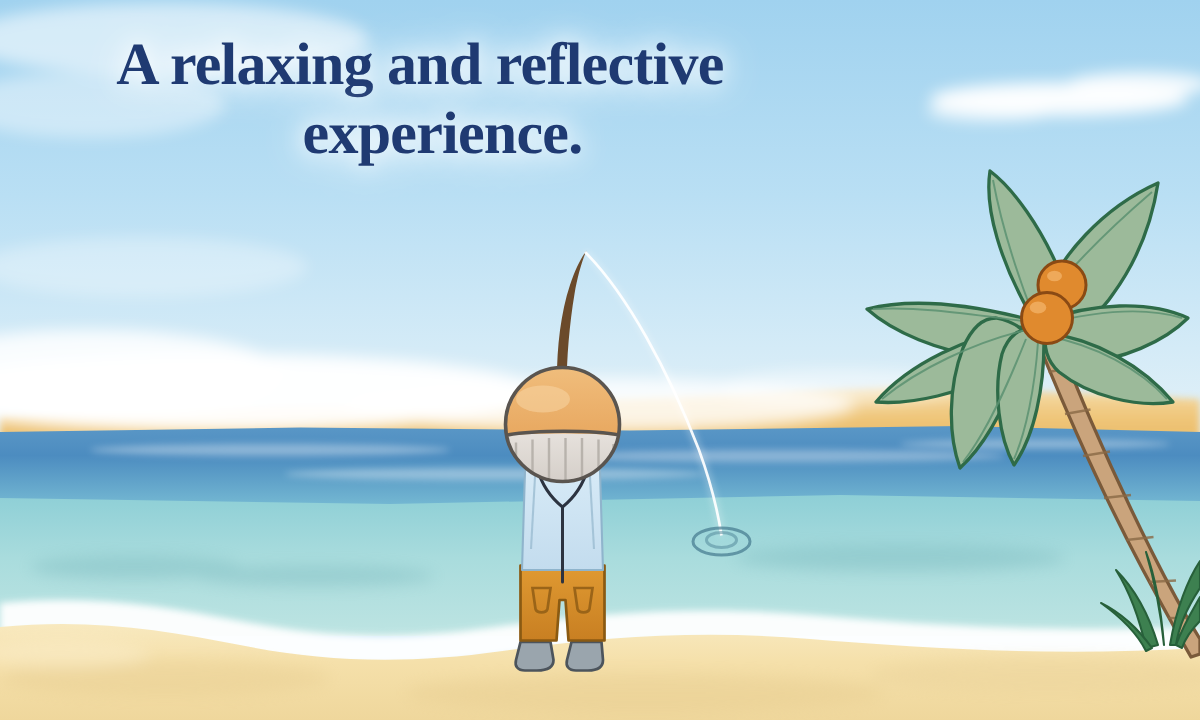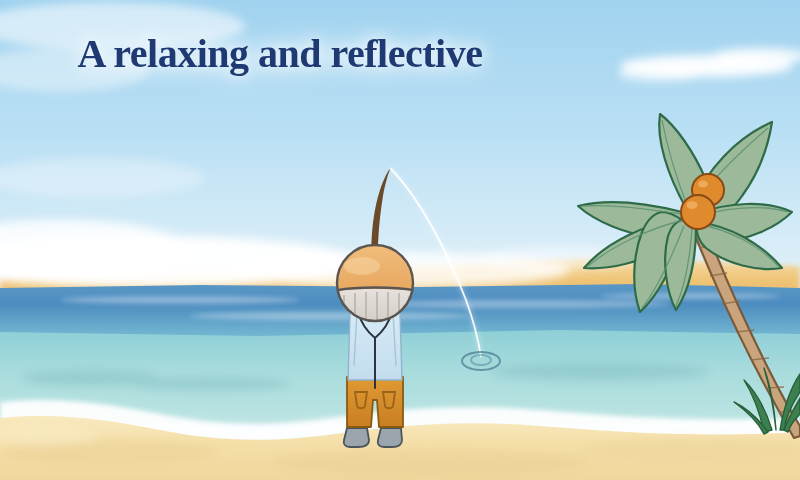--- a/index.html
+++ b/index.html
@@ -43,21 +43,20 @@
     letter-spacing: -0.5px;
     text-shadow:
       0 0 14px rgba(255,255,255,0.95),
       0 0 26px rgba(255,255,255,0.85),
       0 0 40px rgba(255,255,255,0.6);
   }
   .tagline .line1 {
     font-size: 40px;
     line-height: 46px;
     padding-left: 0px;
-    margin-top: 11px;
   }
   .tagline .line2 {
     font-size: 40px;
     line-height: 46px;
     padding-left: 30px;
   }
 </style>
 </head>
 <body>
 
@@ -298,15 +297,16 @@
           <path d="M 330 292 C 348 286 404 286 420 292" fill="none" stroke="#5a5550" stroke-width="2.4"></path>
           <ellipse cx="362" cy="266" rx="18" ry="9" fill="#f7d6a4" opacity="0.55"></ellipse>
         </g>
         <circle cx="375" cy="283" r="38" fill="none" stroke="#5a5550" stroke-width="2.4"></circle>
       </g>
     </g>
   </svg>
 
   <div class="tagline">
     <span class="line line1">A relaxing and reflective</span>
+    <span class="line line2">experience.</span>
   </div>
 
 </div>
 
 </body></html>

